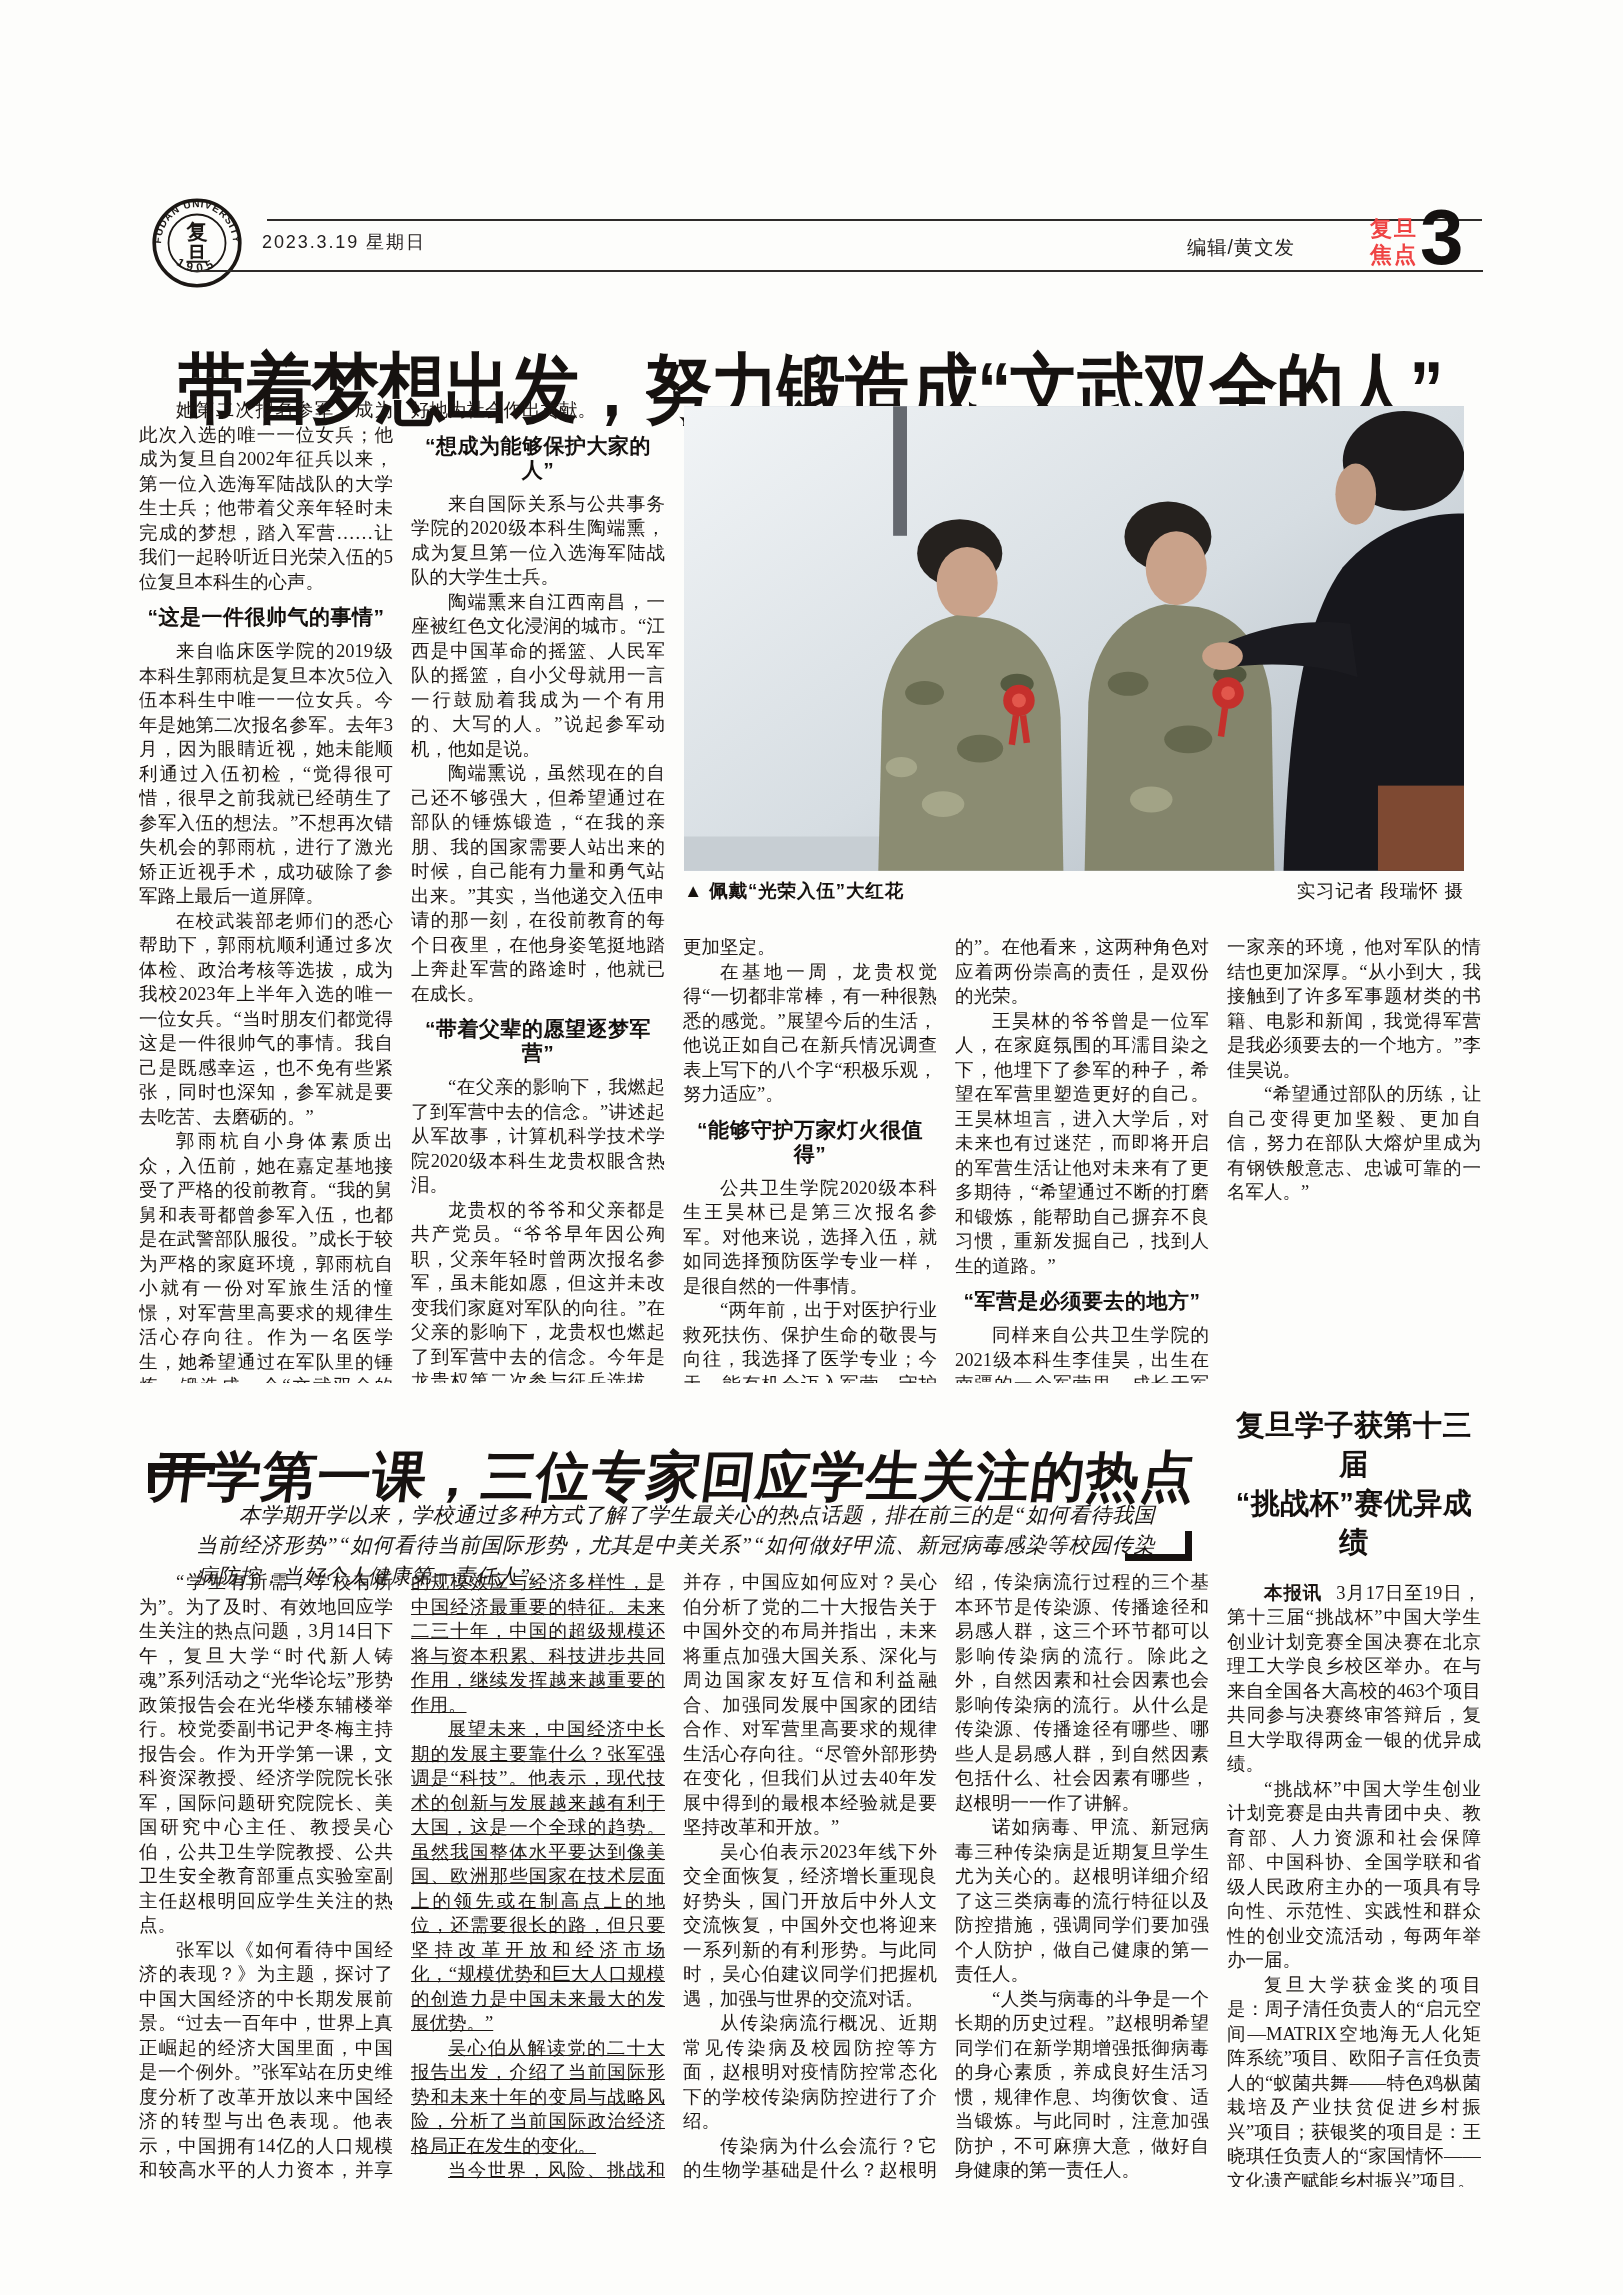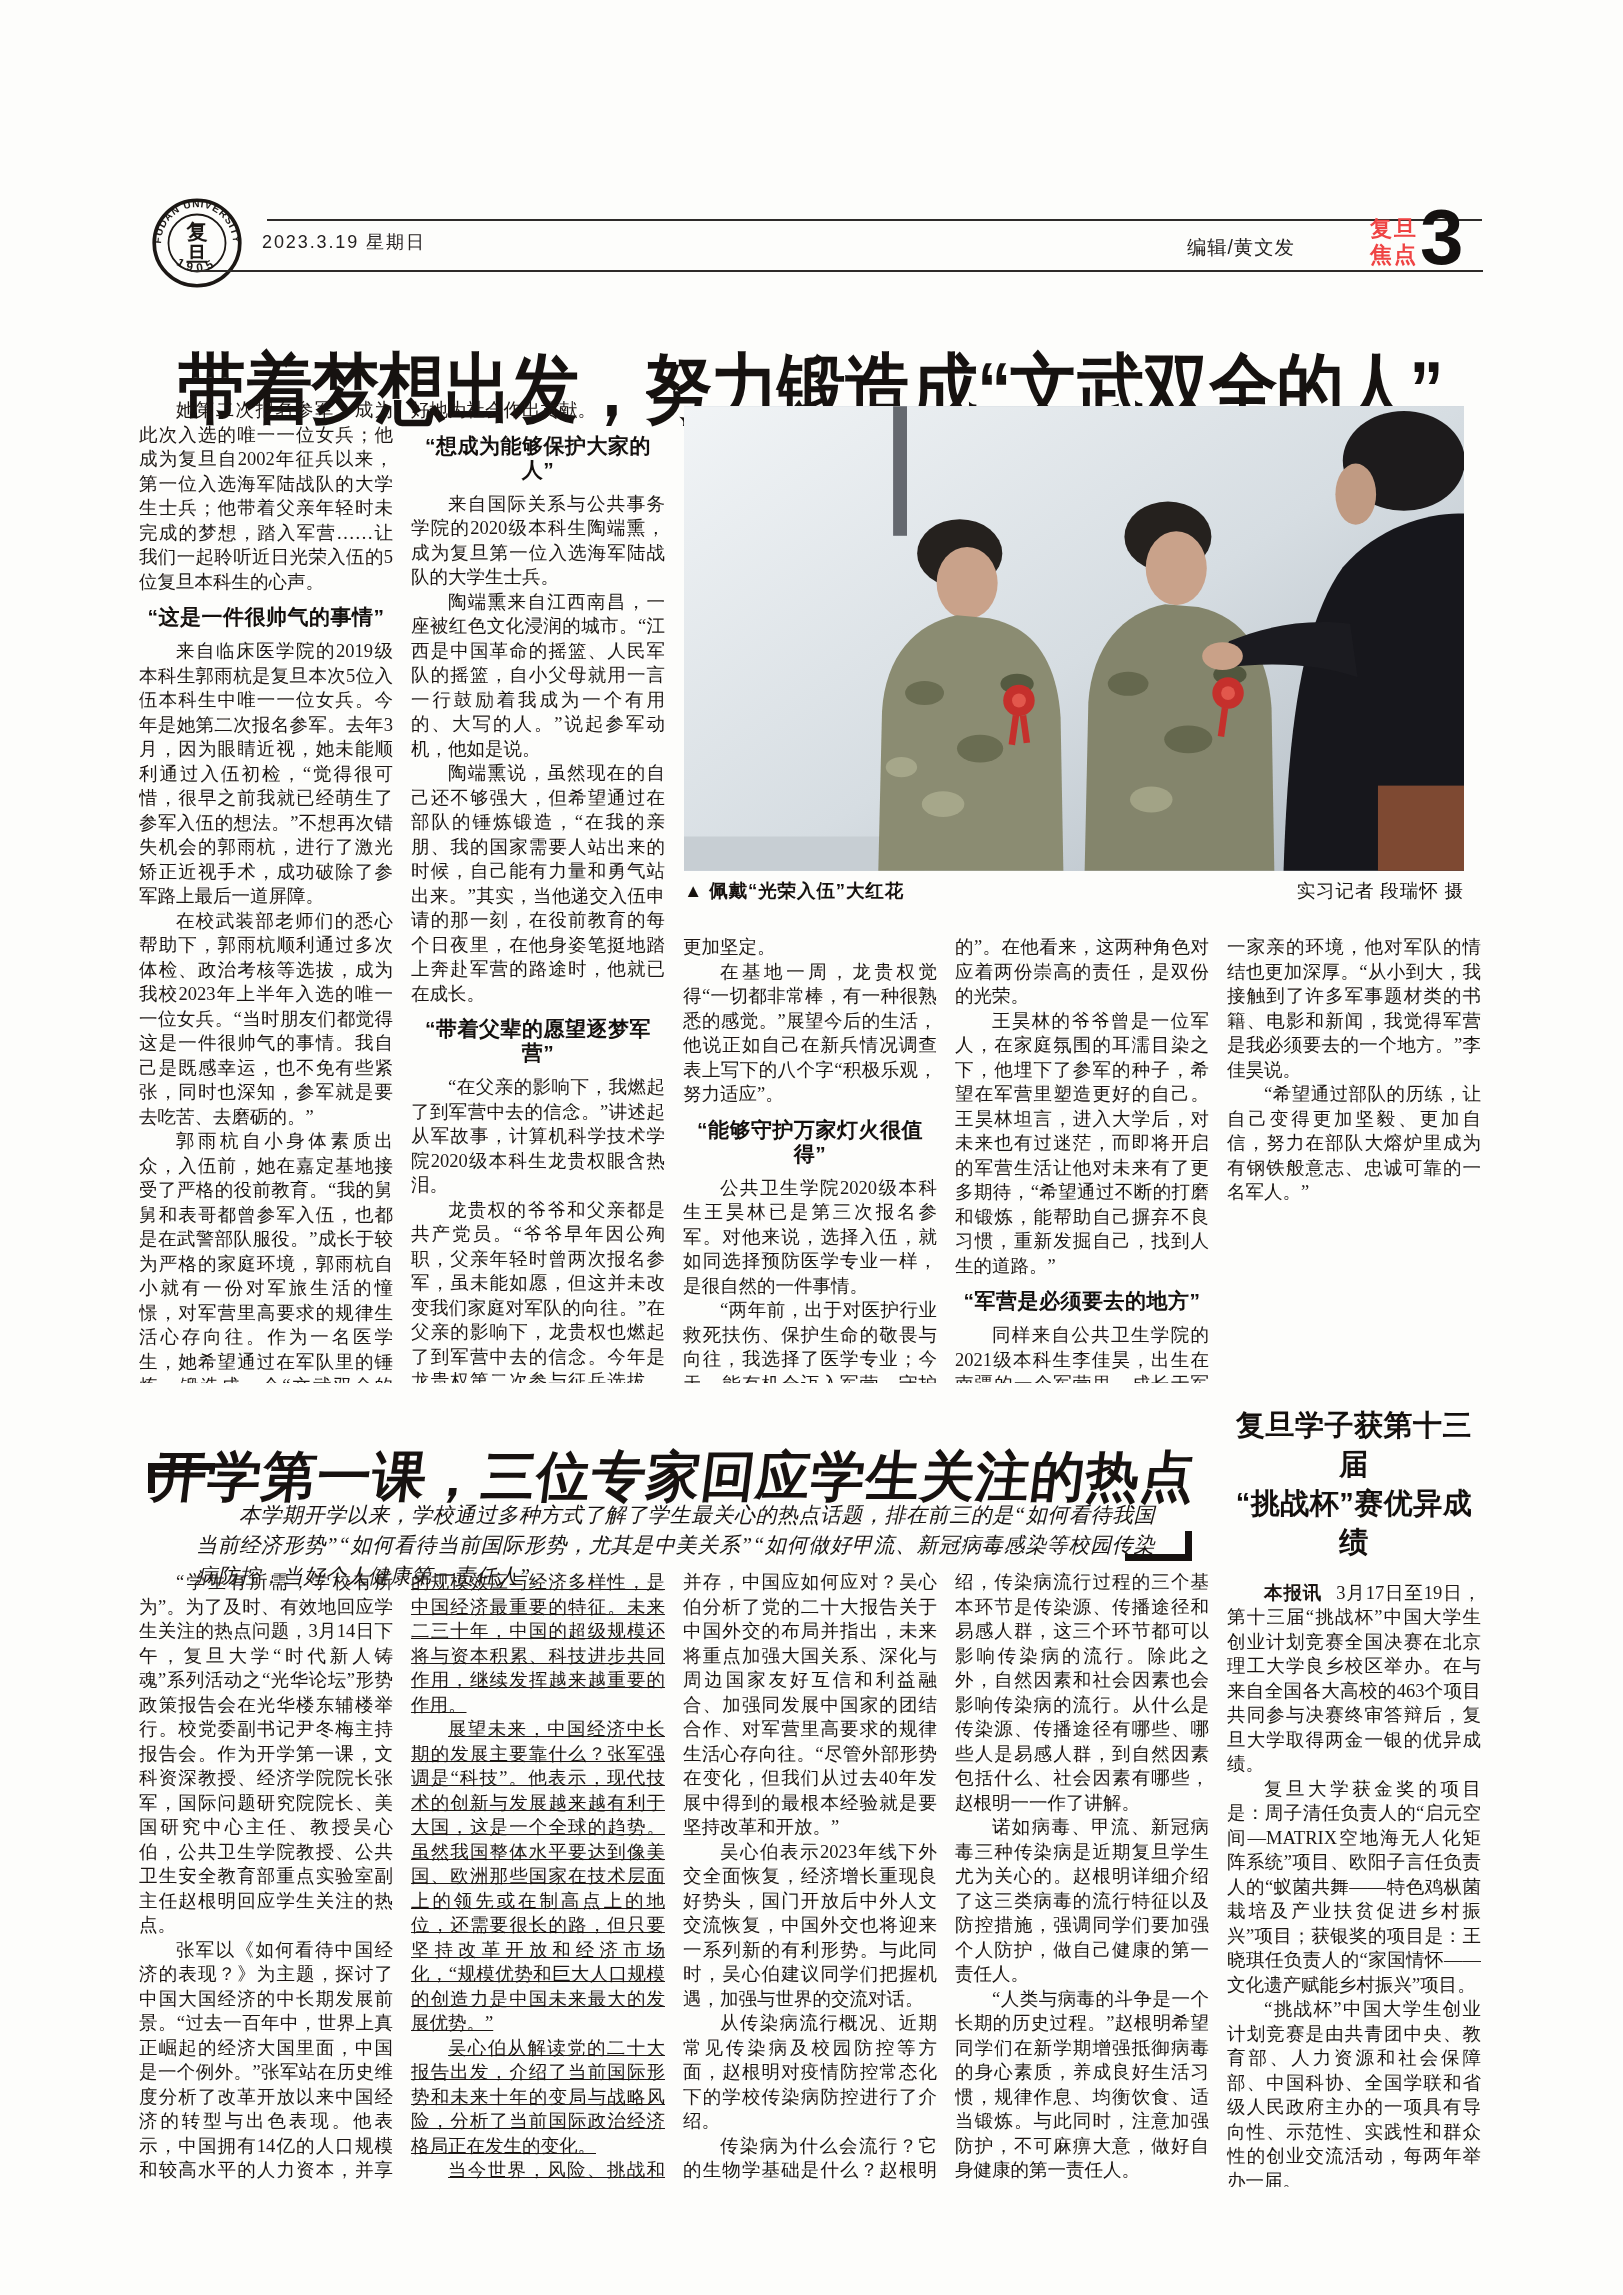--- a/index.html
+++ b/index.html
@@ -221,20 +221,20 @@
     <p>诺如病毒、甲流、新冠病毒三种传染病是近期复旦学生尤为关心的。赵根明详细介绍了这三类病毒的流行特征以及防控措施，强调同学们要加强个人防护，做自己健康的第一责任人。</p>
     <p>“人类与病毒的斗争是一个长期的历史过程。”赵根明希望同学们在新学期增强抵御病毒的身心素质，养成良好生活习惯，规律作息、均衡饮食、适当锻炼。与此同时，注意加强防护，不可麻痹大意，做好自身健康的第一责任人。</p>
 
   </div>
 
   <div class="a3">
     <h2 class="title">复旦学子获第十三届</h2>
     <h2 class="title">“挑战杯”赛优异成绩</h2>
     <div class="body">
       <p><span class="lead-label">本报讯</span><span>3月17日至19日，第十三届“挑战杯”中国大学生创业计划竞赛全国决赛在北京理工大学良乡校区举办。在与来自全国各大高校的463个项目共同参与决赛终审答辩后，复旦大学取得两金一银的优异成绩。</span></p>
+      <p>“挑战杯”中国大学生创业计划竞赛是由共青团中央、教育部、人力资源和社会保障部、中国科协、全国学联和省级人民政府主办的一项具有导向性、示范性、实践性和群众性的创业交流活动，每两年举办一届。</p>
       <p>复旦大学获金奖的项目是：周子清任负责人的“启元空间—MATRIX空地海无人化矩阵系统”项目、欧阳子言任负责人的“蚁菌共舞——特色鸡枞菌栽培及产业扶贫促进乡村振兴”项目；获银奖的项目是：王晓琪任负责人的“家国情怀——文化遗产赋能乡村振兴”项目。</p>
-      <p>“挑战杯”中国大学生创业计划竞赛是由共青团中央、教育部、人力资源和社会保障部、中国科协、全国学联和省级人民政府主办的一项具有导向性、示范性、实践性和群众性的创业交流活动，每两年举办一届。</p>
 
     </div>
   </div>
 
 </div>
 
 
 </body></html>

